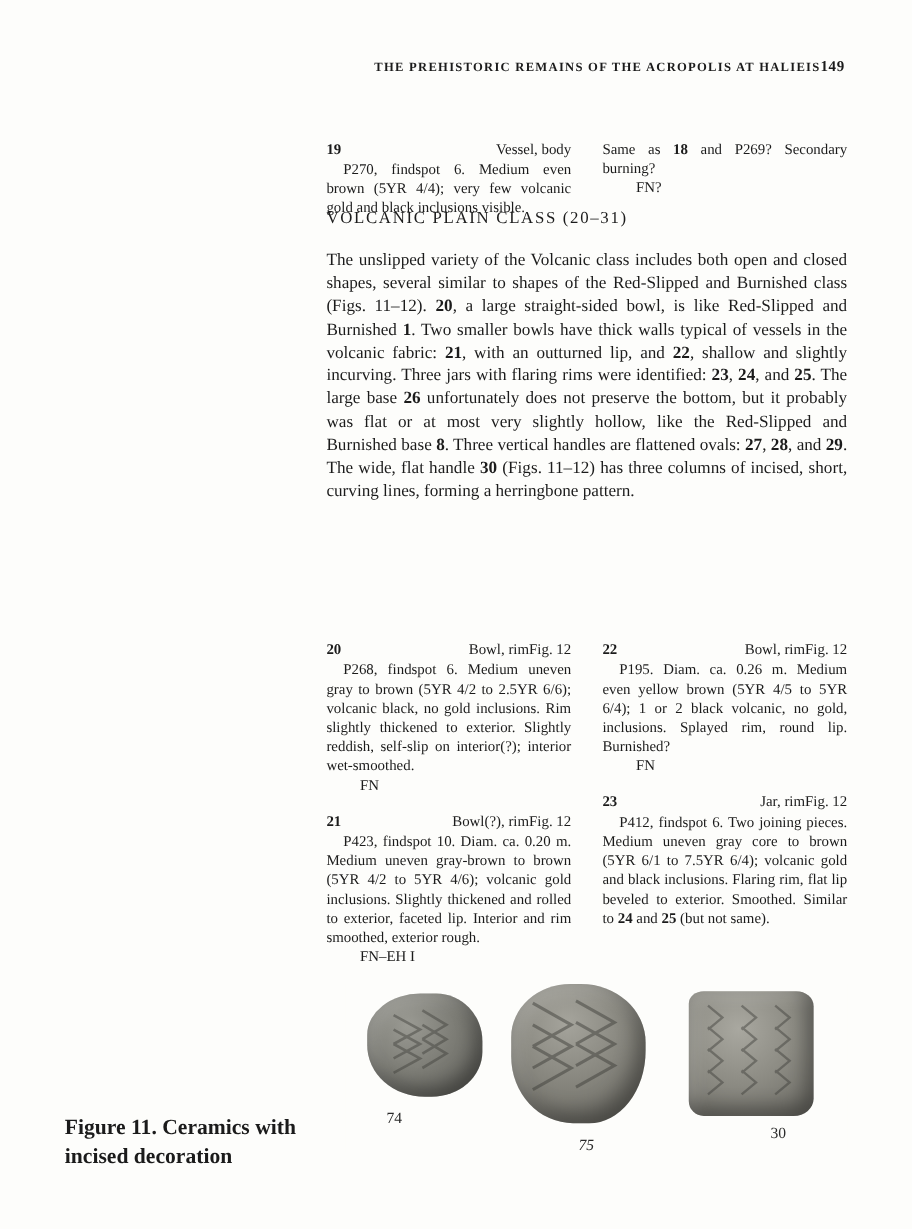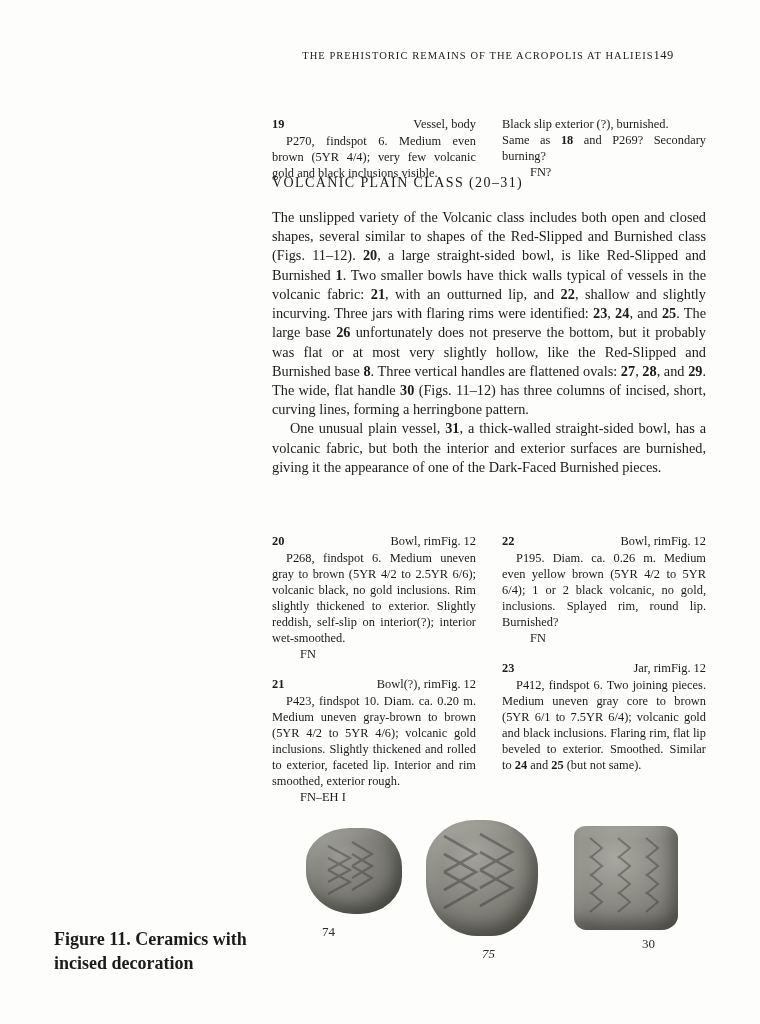--- a/index.html
+++ b/index.html
@@ -26,22 +26,23 @@
   .running-head {
     position: absolute;
     left: 272px;
     top: 48px;
     width: 432px;
     font-size: 10.5px;
     letter-spacing: 0.9px;
     font-variant: small-caps;
     text-transform: uppercase;
     display: flex;
-    justify-content: center;
+    justify-content: flex-end;
     align-items: baseline;
+    font-weight: bold;
   }
   .running-head .rh-title {
     font-size: 10.5px;
     letter-spacing: 1.05px;
   }
   .running-head .rh-folio {
     font-size: 12.5px;
     letter-spacing: 0.5px;
   }
 
@@ -206,35 +207,33 @@
         <div class="entry">
           <div class="entry-head">
             <span class="entry-num">19</span>
             <span class="entry-name">Vessel, body</span>
           </div>
           <div class="entry-body">P270, findspot 6. Medium even brown (5YR 4/4); very few volcanic gold and black inclusions visible.</div>
         </div>
       </div>
       <div class="cat-col">
         <div class="entry">
-          <div class="entry-body nohang">Black slip exterior (?), burnished.</div>
           <div class="entry-body nohang">Same as <b class="num">18</b> and P269? Secondary burning?</div>
           <div class="entry-tail">FN?</div>
         </div>
       </div>
     </div>
   </div>
 
   <div class="sec-head">
     <span>Volcanic Plain Class (20–31)</span>
   </div>
 
   <div class="bodytext">
     <p>The unslipped variety of the Volcanic class includes both open and closed shapes, several similar to shapes of the Red-Slipped and Burnished class (Figs. 11–12). <b class="num">20</b>, a large straight-sided bowl, is like Red-Slipped and Burnished <b class="num">1</b>. Two smaller bowls have thick walls typical of vessels in the volcanic fabric: <b class="num">21</b>, with an outturned lip, and <b class="num">22</b>, shallow and slightly incurving. Three jars with flaring rims were identified: <b class="num">23</b>, <b class="num">24</b>, and <b class="num">25</b>. The large base <b class="num">26</b> unfortunately does not preserve the bottom, but it probably was flat or at most very slightly hollow, like the Red-Slipped and Burnished base <b class="num">8</b>. Three vertical handles are flattened ovals: <b class="num">27</b>, <b class="num">28</b>, and <b class="num">29</b>. The wide, flat handle <b class="num">30</b> (Figs. 11–12) has three columns of incised, short, curving lines, forming a herringbone pattern.</p>
-    <p>One unusual plain vessel, <b class="num">31</b>, a thick-walled straight-sided bowl, has a volcanic fabric, but both the interior and exterior surfaces are burnished, giving it the appearance of one of the Dark-Faced Burnished pieces.</p>
   </div>
 
   <div class="catalog" style="top:505px;">
     <div class="cat-cols">
       <div class="cat-col">
 
         <div class="entry">
           <div class="entry-head">
             <span class="entry-num">20</span>
             <span class="entry-name">Bowl, rim</span>
@@ -256,21 +255,21 @@
 
       </div>
       <div class="cat-col">
 
         <div class="entry">
           <div class="entry-head">
             <span class="entry-num">22</span>
             <span class="entry-name">Bowl, rim</span>
             <span class="entry-fig">Fig. 12</span>
           </div>
-          <div class="entry-body">P195. Diam. ca. 0.26 m. Medium even yellow brown (5YR 4/2 to 5YR 6/4); 1 or 2 black volcanic, no gold, inclusions. Splayed rim, round lip. Burnished?</div>
+          <div class="entry-body">P195. Diam. ca. 0.26 m. Medium even yellow brown (5YR 4/5 to 5YR 6/4); 1 or 2 black volcanic, no gold, inclusions. Splayed rim, round lip. Burnished?</div>
           <div class="entry-tail">FN</div>
         </div>
 
         <div class="entry">
           <div class="entry-head">
             <span class="entry-num">23</span>
             <span class="entry-name">Jar, rim</span>
             <span class="entry-fig">Fig. 12</span>
           </div>
           <div class="entry-body">P412, findspot 6. Two joining pieces. Medium uneven gray core to brown (5YR 6/1 to 7.5YR 6/4); volcanic gold and black inclusions. Flaring rim, flat lip beveled to exterior. Smoothed. Similar to <b class="num">24</b> and <b class="num">25</b> (but not same).</div>

